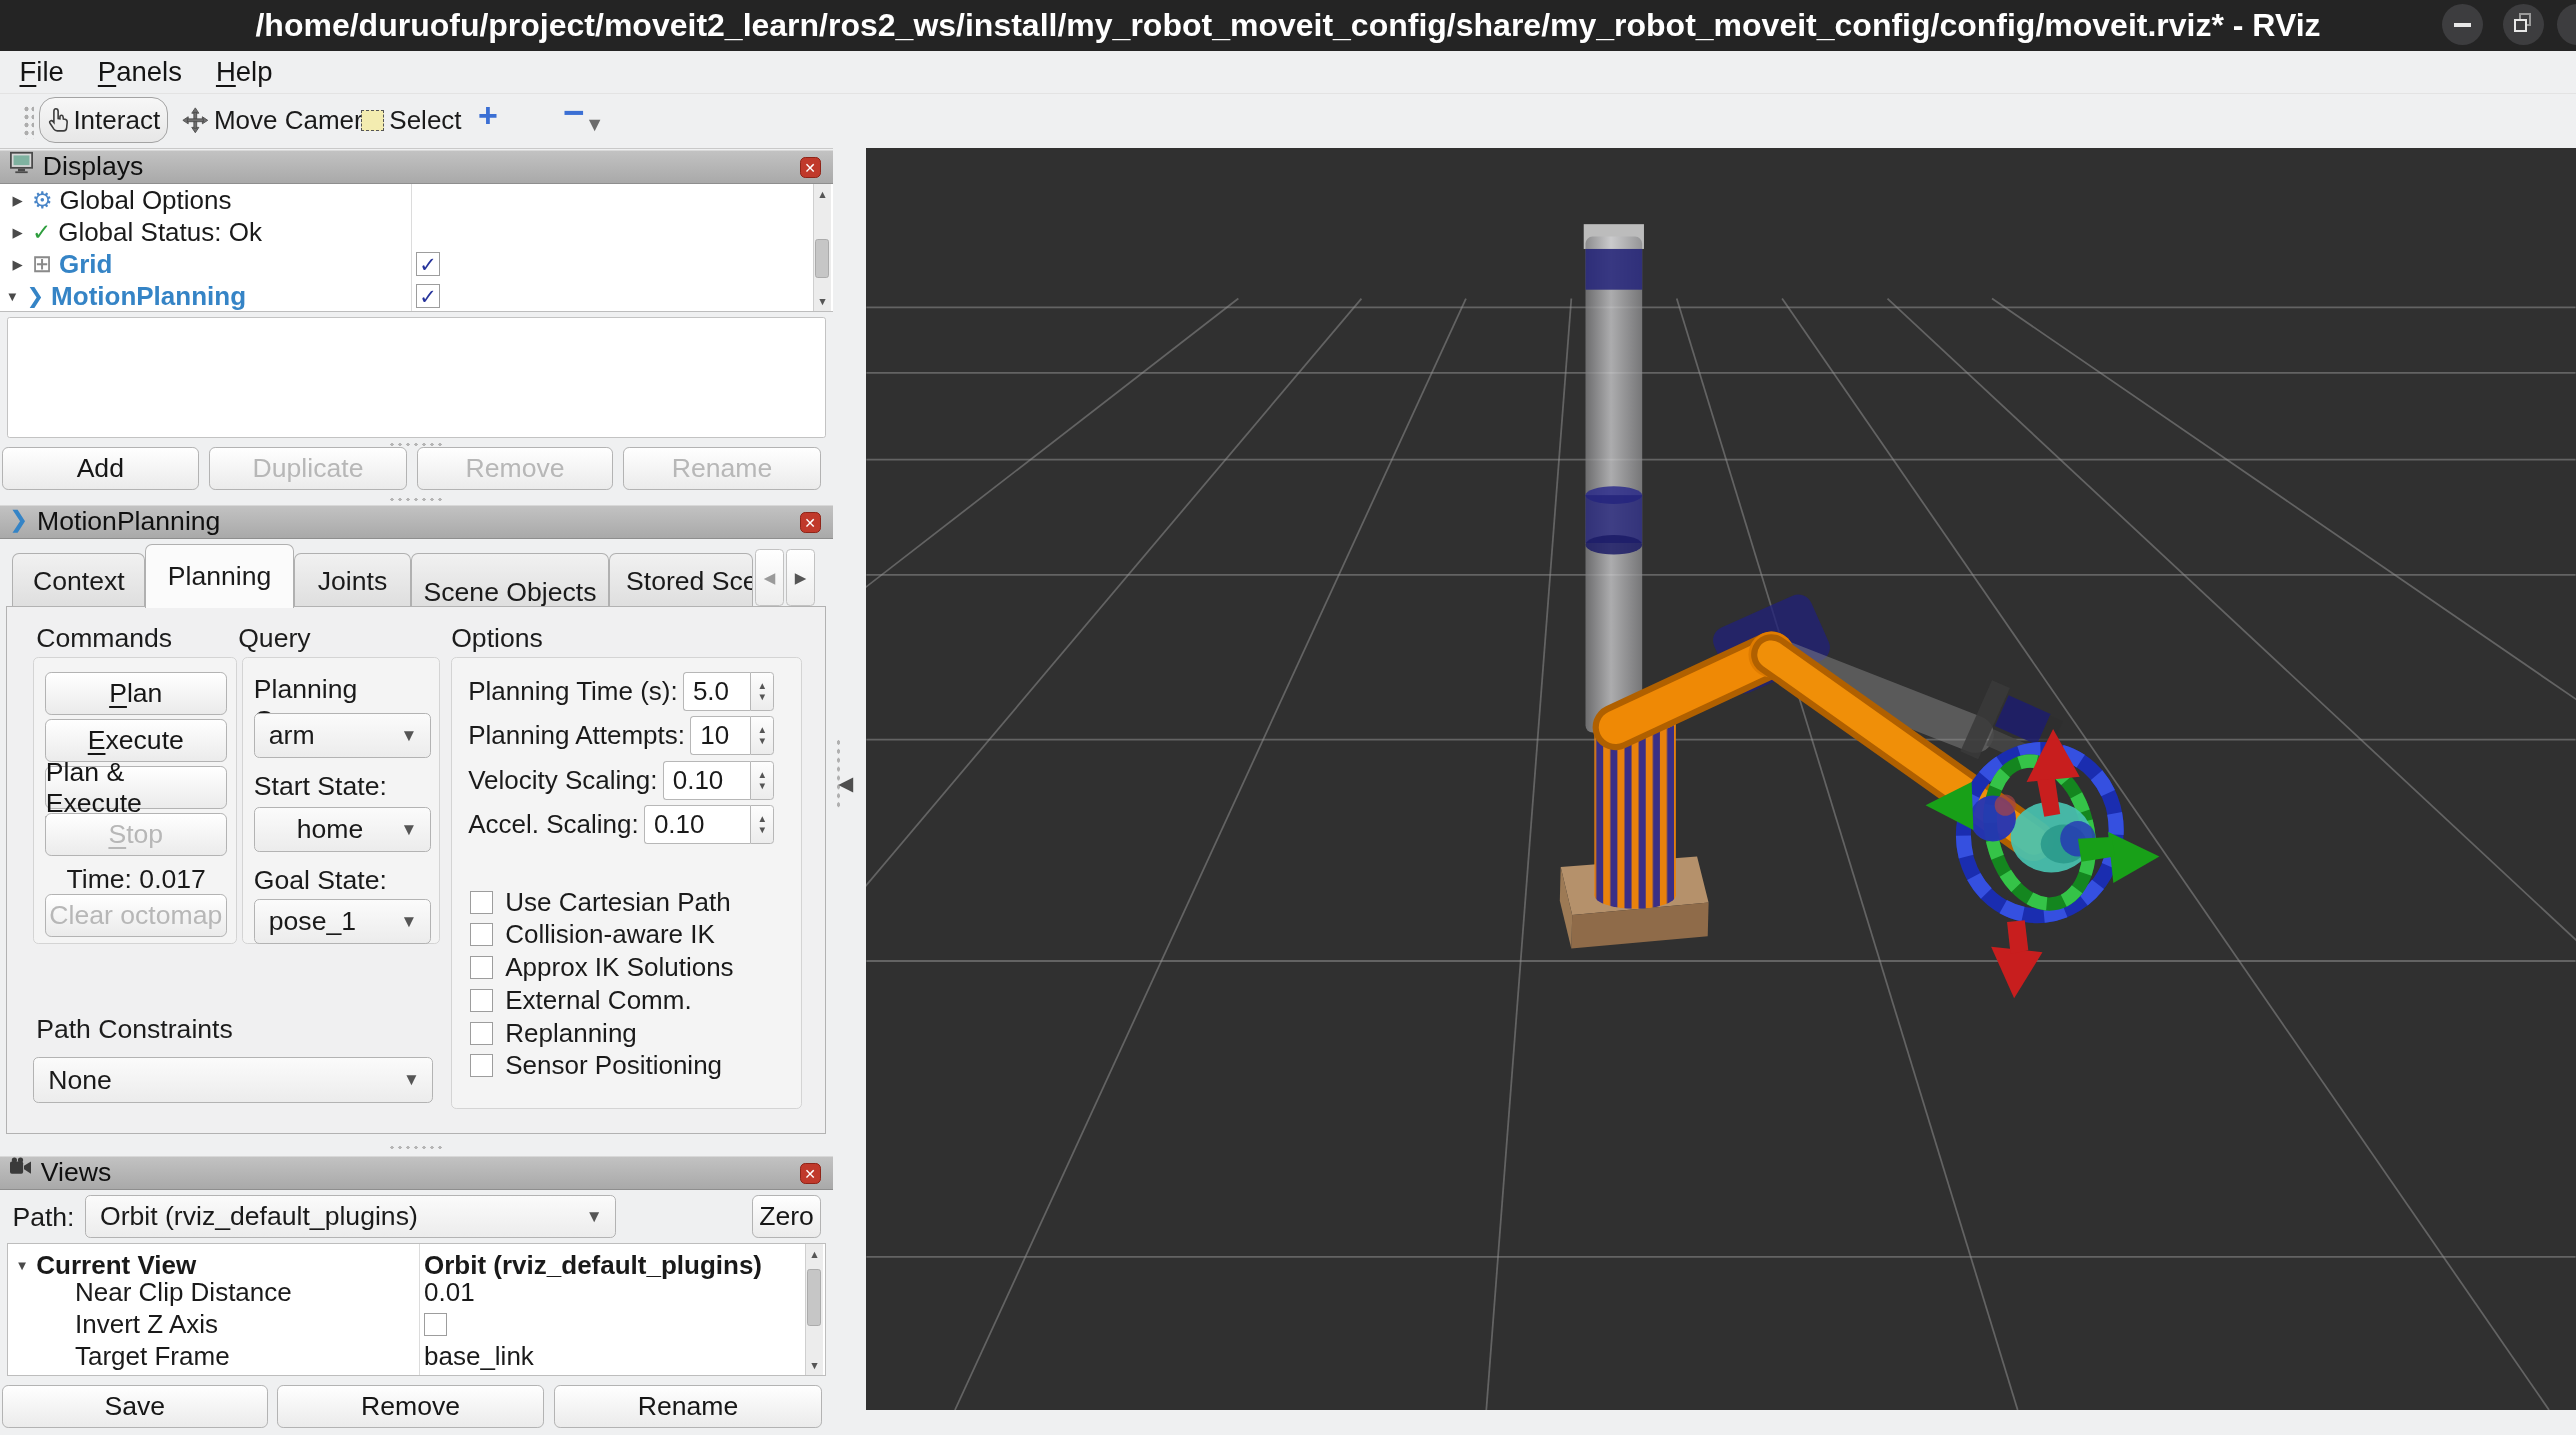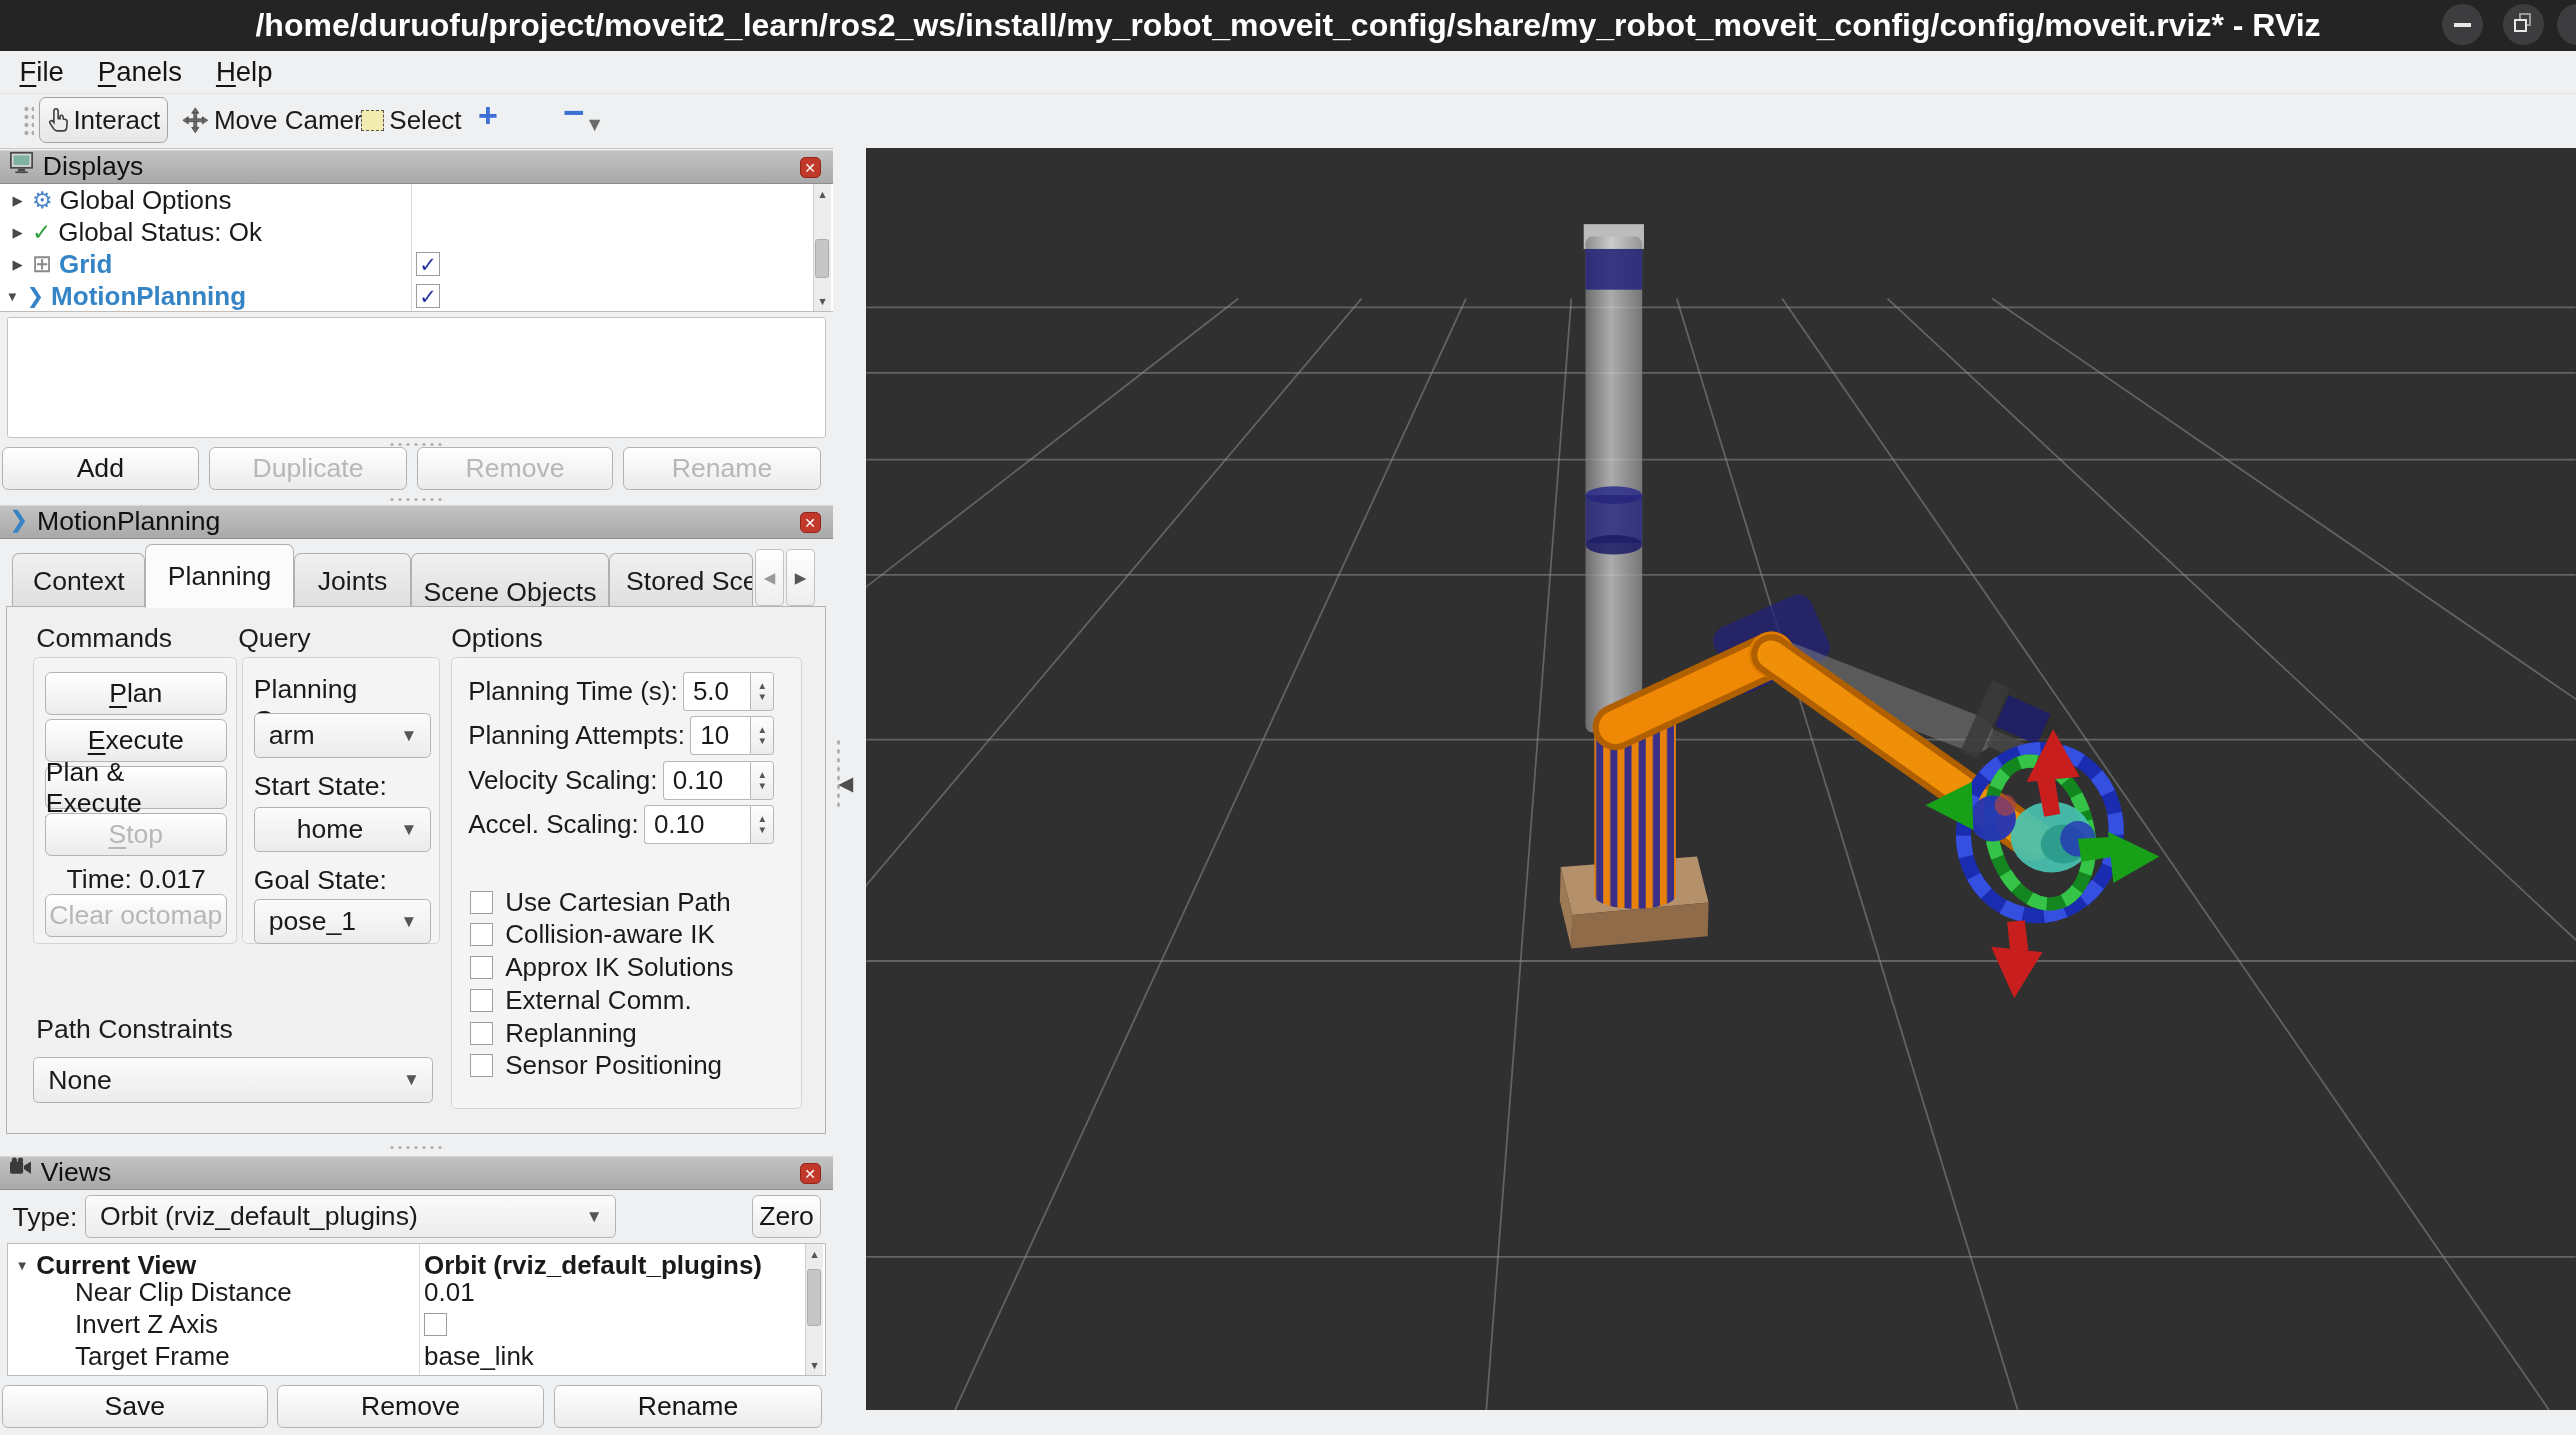--- a/index.html
+++ b/index.html
@@ -29,21 +29,21 @@
     border-bottom:0.9px solid #e3e3e3; }
   .menu-item { color:#141414; }
 
   
   #toolbar { left:0; top:94px; width:2576px; height:55px; background:#eff0f1;
     border-bottom:1.8px solid #c9c9c9; }
   .grip { position:absolute; left:23px; top:105px; width:10.6px; height:34px;
     background-image: radial-gradient(#adadad 1.8px, transparent 2.3px);
     background-size:7px 8px; }
   #btn-interact { left:39px; top:97px; width:129px; height:46px;
-    border:1.8px solid #a3a3a3; border-radius:7px;
+    border:1.8px solid #a3a3a3; border-radius:16px;
     background:linear-gradient(#f7f7f7,#e7e7e7);
     display:flex; align-items:center; justify-content:center; gap:3.5px; font-size:26px; }
   .toolitem { display:flex; align-items:center; gap:5.3px; font-size:26px; }
   #tool-move { left:182px; top:99px; height:43px; }
   #tool-select { left:361px; top:99px; height:43px; }
   .sel-box { width:23px; height:21px; background:#f3ecb0; border:1.8px dashed #555; }
   .tool-plus { left:478px; top:96px; font-size:34px; font-weight:bold; color:#3b6fd4; }
   .tool-minus { left:563px; top:92px; font-size:37px; font-weight:bold; color:#3b6fd4; }
   .tool-caret { left:585px; top:113px; font-size:19.5px; color:#6b6b6b; }
 
@@ -374,21 +374,21 @@
   <svg width="23" height="21" viewBox="0 0 26 24">
     <rect x="1" y="5" width="15" height="14" rx="2" fill="#3a3a3a"></rect>
     <polygon points="17,10 25,5 25,19 17,14" fill="#3a3a3a"></polygon>
     <circle cx="6" cy="3.5" r="3" fill="#3a3a3a"></circle>
       <circle cx="13" cy="3.5" r="3" fill="#3a3a3a"></circle>
   </svg>
   <span>Views</span>
   <span class="close-dot">✕</span>
 </div>
 <div id="views-typerow" class="abs">
-  <span style="position:absolute;left:12.4px;top:7px;font-size:26.6px;">Type:</span>
+  <span style="position:absolute;left:12.4px;top:7px;font-size:26.6px;">Path:</span>
   <div class="combo" style="position:absolute;left:85px;top:0;width:531px;height:43px;">
     <span>Orbit (rviz_default_plugins)</span>
       <span class="caret">▼</span>
   </div>
   <div class="btn" style="position:absolute;left:752px;top:0;width:69px;height:43px;">Zero</div>
 </div>
 <div id="views-tree" class="abs">
   <div class="tree-divider"></div>
   <div class="vrow" style="top:5.3px;">
     <span class="expander" style="margin-left:5.3px;">▼</span>

